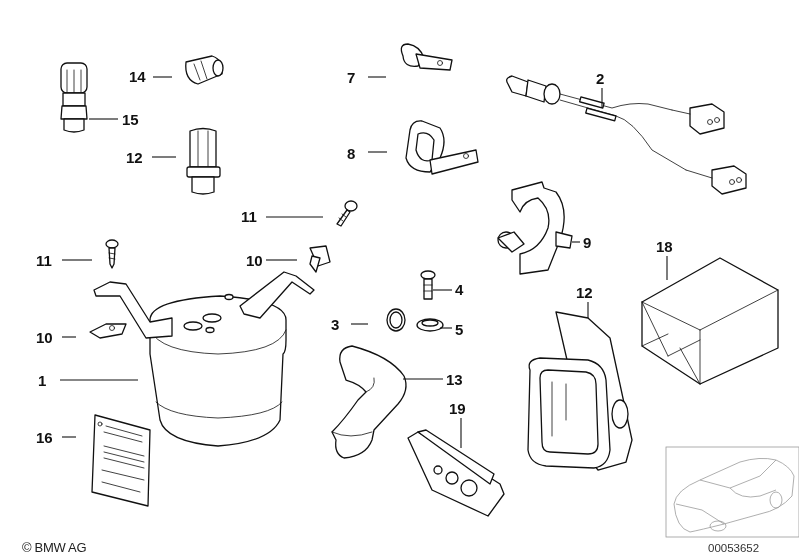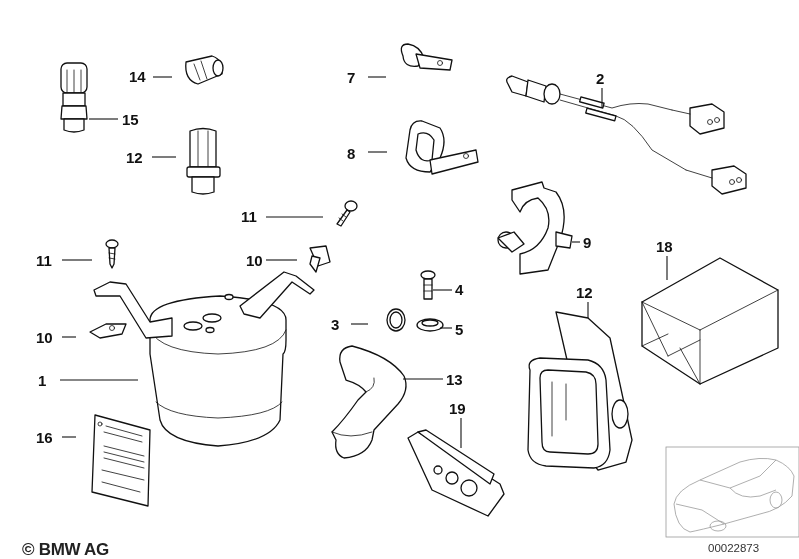--- a/index.html
+++ b/index.html
@@ -3,21 +3,21 @@
 <meta charset="utf-8">
 <style>
   html, body { margin: 0; padding: 0; background: #ffffff; }
   body { width: 799px; height: 559px; position: relative; overflow: hidden; font-family: "Liberation Sans", sans-serif; }
   #diagram { position: absolute; left: 0; top: 0; width: 799px; height: 559px; }
   .callout-label { font-family: "Liberation Sans", sans-serif; font-weight: bold; font-size: 15px; fill: #111; }
   .leader { stroke: #111; stroke-width: 1.1; fill: none; }
   .part { stroke: #111; stroke-width: 1.3; fill: #fff; stroke-linejoin: round; stroke-linecap: round; }
   .part-thin { stroke: #111; stroke-width: 0.8; fill: none; stroke-linecap: round; }
   .thumb { stroke: #9a9a9a; stroke-width: 0.8; fill: none; }
-  .copyright { position: absolute; left: 22px; top: 540px; font-size: 17px; font-weight: bold; color: #222; letter-spacing: -0.3px; }
+  .copyright { position: absolute; left: 22px; top: 540px; font-size: 13px; font-weight: normal; color: #222; letter-spacing: -0.3px; }
   .docnum { position: absolute; left: 708px; top: 542px; font-size: 11.5px; color: #333; }
 </style>
 </head>
 <body>
 
 <svg id="diagram" viewBox="0 0 799 559" xmlns="http://www.w3.org/2000/svg">
 
   <g>
     <rect class="part" x="61" y="63" width="26" height="30" rx="6"></rect>
     <line class="part-thin" x1="67" y1="70" x2="67" y2="92"></line>
@@ -225,13 +225,13 @@
     <path class="thumb" d="M674 504 Q676 490 700 480 L740 462 Q760 456 776 460 Q790 466 794 476 L792 496 Q780 510 760 514 L724 524 Q700 530 690 532 Q676 528 674 504 Z"></path>
     <path class="thumb" d="M700 480 L730 488 L760 476 L776 460"></path>
     <path class="thumb" d="M730 488 Q740 500 760 496 L776 490"></path>
     <path class="thumb" d="M676 504 L702 510 L724 524"></path>
     <ellipse class="thumb" cx="718" cy="526" rx="8" ry="5"></ellipse>
     <ellipse class="thumb" cx="776" cy="500" rx="6" ry="8"></ellipse>
   </g>
 </svg>
 
 <div class="copyright">© BMW AG</div>
-<div class="docnum">00022873</div>
+<div class="docnum">00053652</div>
 
 </body></html>

